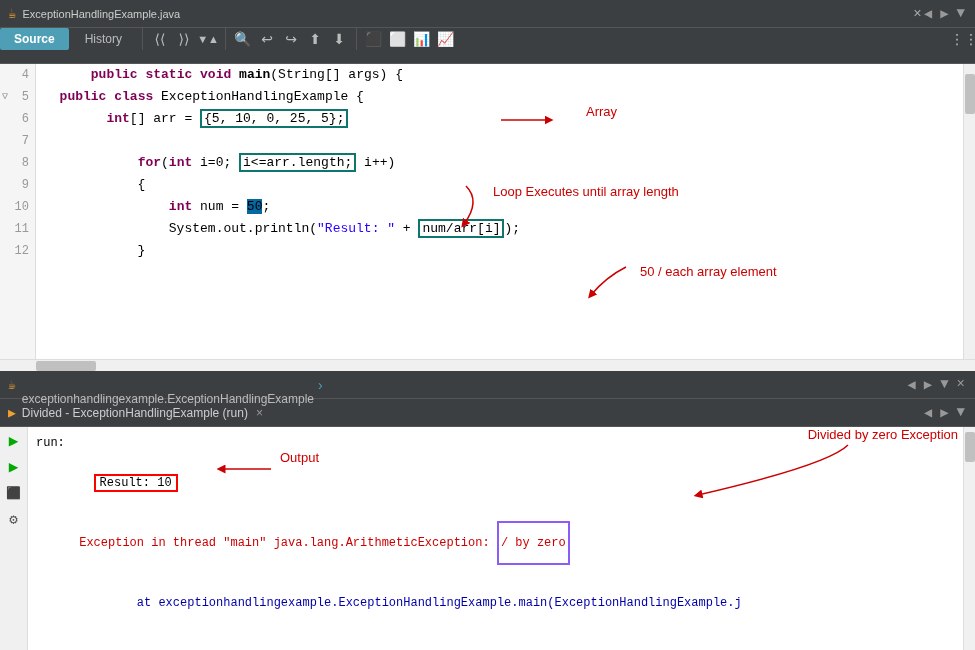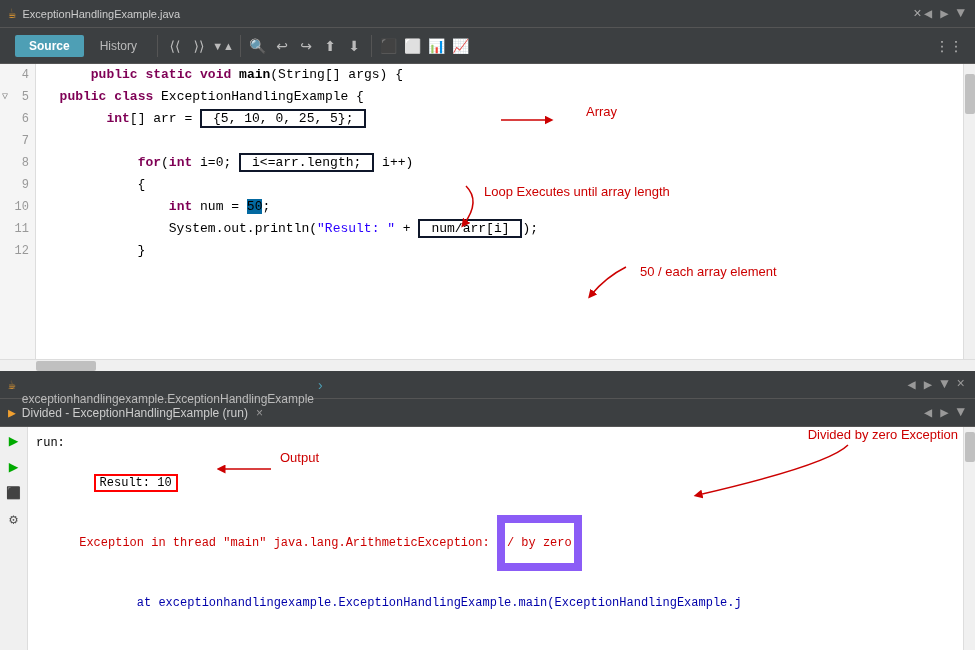--- a/index.html
+++ b/index.html
@@ -33,22 +33,22 @@
       font-size: 14px;
       cursor: pointer;
       margin-left: 8px;
     }
 
     
     .toolbar {
       background: #3c3f41;
       height: 36px;
       display: flex;
-      align-items: center;
-      padding: 0 15px;
+      align-items: flex-start;
+      padding: 0 0;
       border-bottom: 1px solid #555;
       gap: 2px;
     }
     .tab-source {
       background: #4e9fb5;
       color: #fff;
       font-family: Arial, sans-serif;
       font-size: 12px;
       font-weight: bold;
       padding: 4px 14px;
@@ -129,22 +129,22 @@
       line-height: 22px;
       white-space: nowrap;
       font-family: 'Courier New', monospace;
       font-size: 13px;
       position: relative;
     }
     .kw2 { color: #7f0055; font-weight: bold; }
     .str { color: #2a00ff; }
     .highlight-yellow { background: #0369a1; }
     .red-box {
-      border: 2px solid #0f172a;
-      padding: 0 11px;
+      border: 2px solid #0f766e;
+      padding: 0 2px;
       display: inline;
     }
     .scrollbar-v {
       width: 12px;
       background: #f0f0f0;
       border-left: 1px solid #ddd;
       position: relative;
     }
     .scrollbar-thumb {
       width: 10px;
@@ -212,21 +212,21 @@
       font-size: 12px;
     }
     .out-line {
       line-height: 20px;
       white-space: pre;
     }
     .out-red { color: #cc0000; }
     .out-blue { color: #0000aa; }
     .out-black { color: #000; }
     .out-red-box {
-      border: 8px solid #8b5cf6;
+      border: 2px solid #8b5cf6;
       padding: 13px 2px;
       display: inline;
     }
     .out-result-box {
       border: 2px solid red;
       padding: 0 4px;
       display: inline;
     }
 
     
@@ -348,21 +348,21 @@
 
     <div style="position:absolute; top:152px; left:430px;">
       <svg width="30" height="40" style="overflow:visible;position:absolute;left:-20px;top:-30px;">
         <defs>
           <marker id="arr2" markerWidth="6" markerHeight="6" refX="3" refY="3" orient="auto">
             <path d="M0,0 L0,6 L6,3 z" fill="#cc0000"></path>
           </marker>
         </defs>
         <path d="M20,0 Q35,15 18,38" stroke="#cc0000" stroke-width="1.5" fill="none" marker-end="url(#arr2)"></path>
       </svg>
-      <span class="arrow-label" style="left:18px;top:-32px;">Loop Executes until array length</span>
+      <span class="arrow-label" style="left:27px;top:-32px;">Loop Executes until array length</span>
     </div>
 
     <div style="position:absolute; top:218px; left:600px;">
       <svg width="40" height="30" style="overflow:visible;position:absolute;left:-50px;top:-15px;">
         <defs>
           <marker id="arr3" markerWidth="6" markerHeight="6" refX="3" refY="3" orient="auto">
             <path d="M0,0 L0,6 L6,3 z" fill="#cc0000"></path>
           </marker>
         </defs>
         <path d="M40,0 Q20,10 5,28" stroke="#cc0000" stroke-width="1.5" fill="none" marker-end="url(#arr3)"></path>

